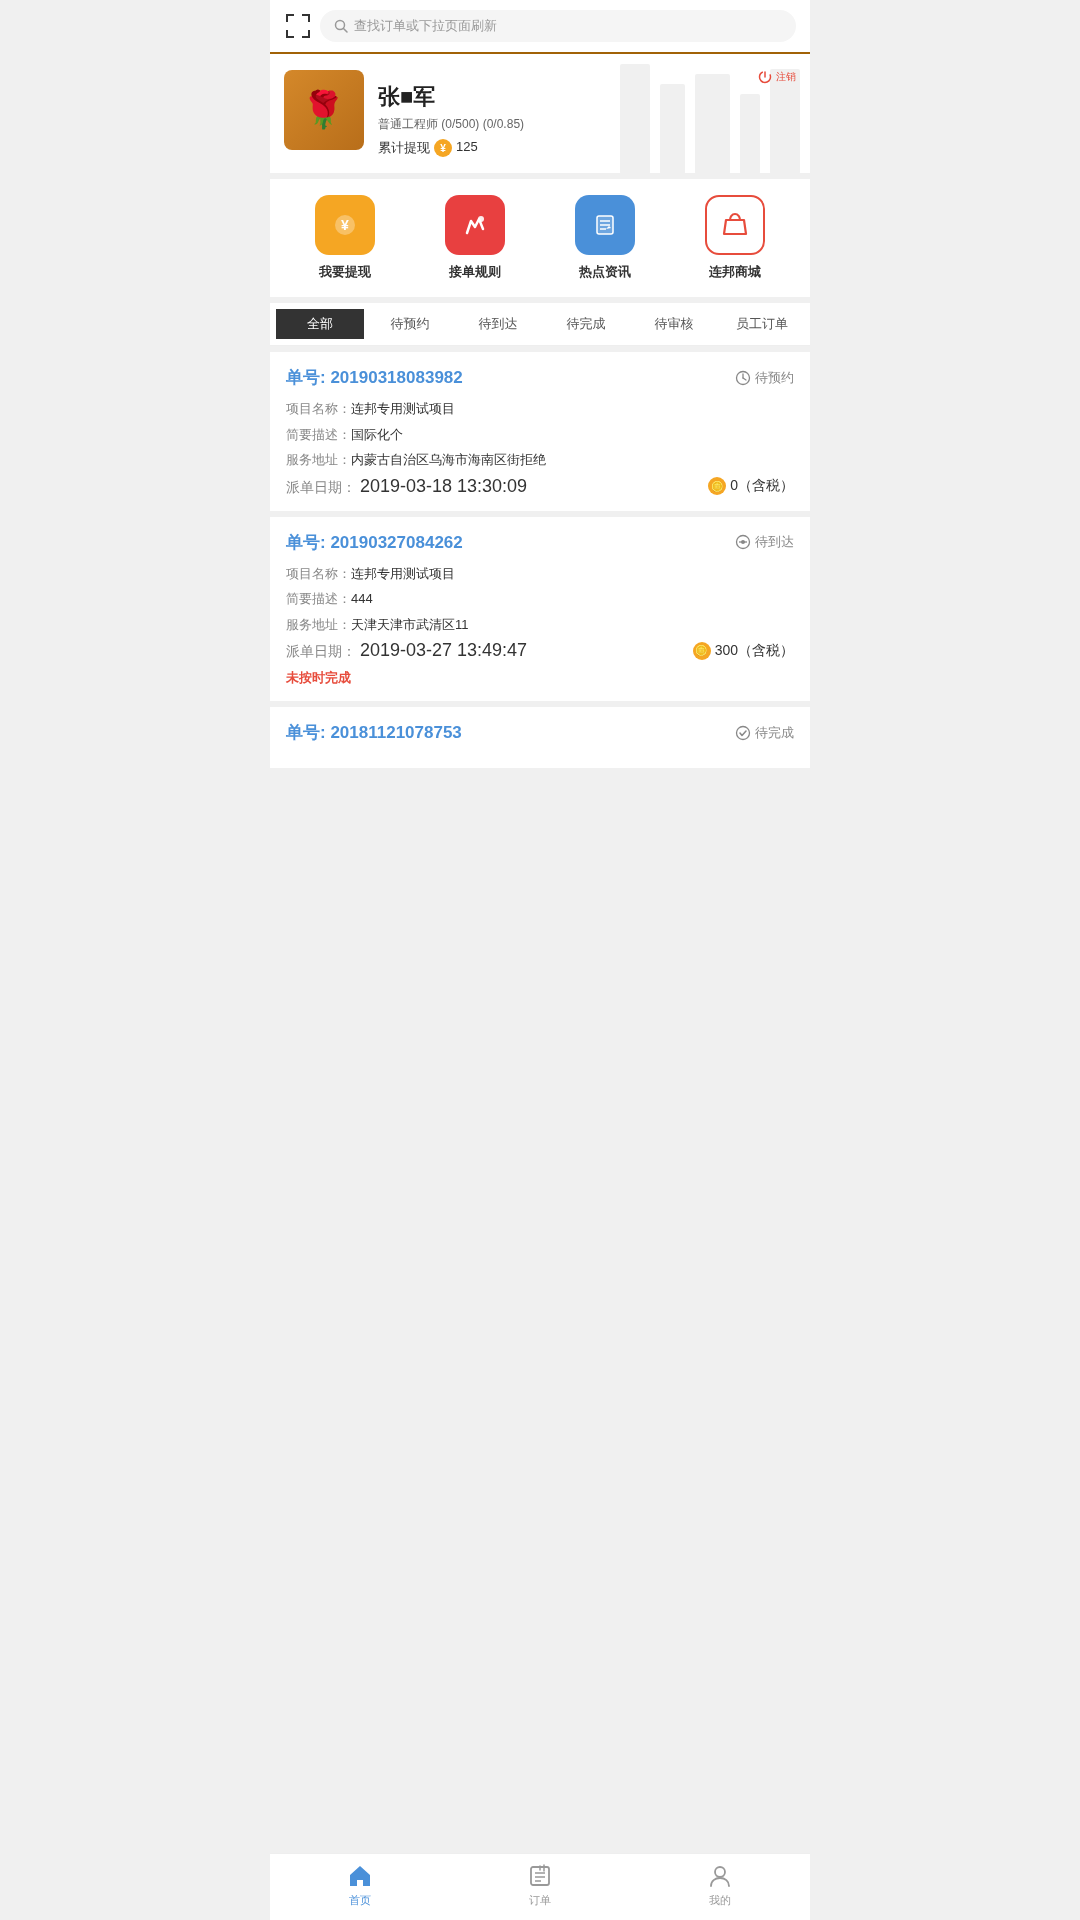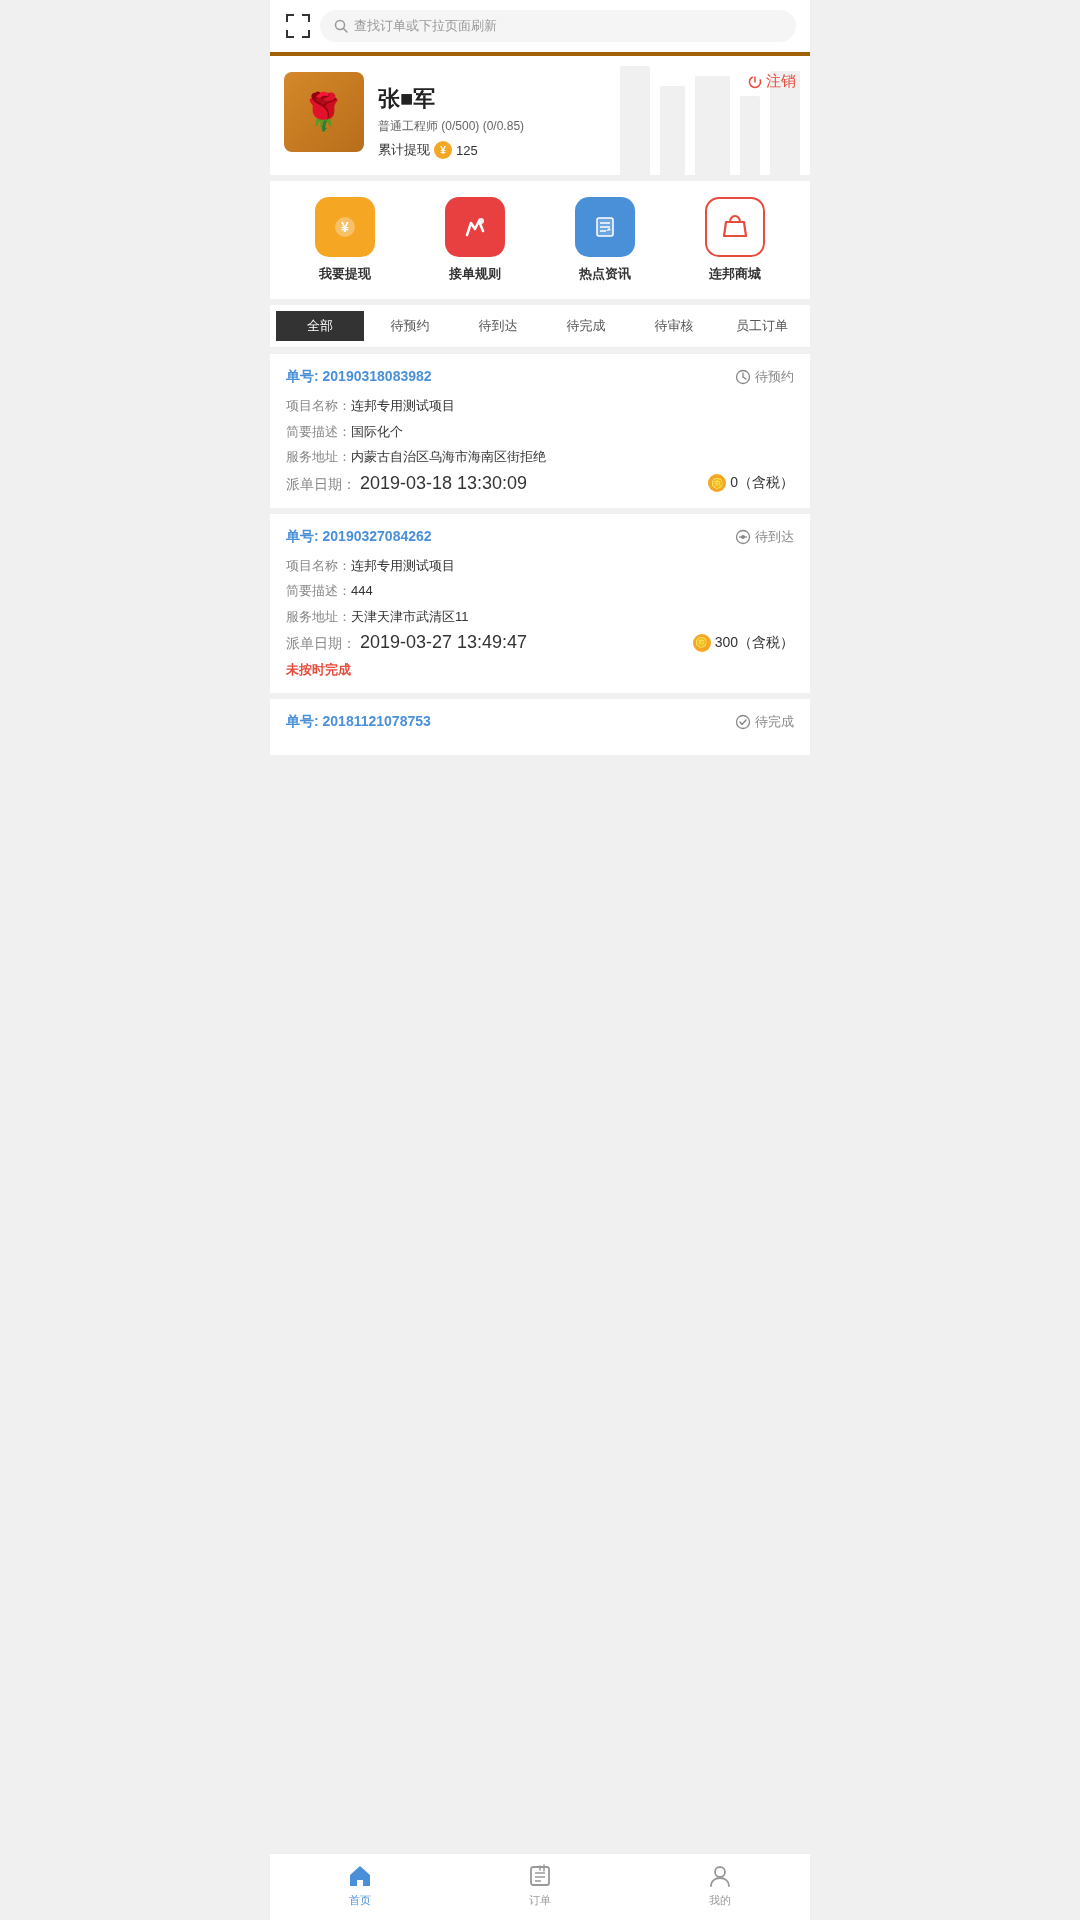--- a/index.html
+++ b/index.html
@@ -14,21 +14,21 @@
       color: #333;
     }
 
     
     .header {
       background: #fff;
       padding: 10px 14px;
       display: flex;
       align-items: center;
       gap: 8px;
-      border-bottom: 4px solid #a16207;
+      border-bottom: 2px solid #a16207;
     }
     .scan-icon {
       width: 28px;
       height: 28px;
       flex-shrink: 0;
     }
     .search-bar {
       flex: 1;
       background: #f5f5f5;
       border-radius: 20px;
@@ -85,42 +85,42 @@
       color: #222;
       margin-bottom: 4px;
     }
     .profile-level {
       font-size: 12px;
       color: #666;
       margin-bottom: 6px;
     }
     .profile-withdraw {
       display: flex;
-      align-items: center;
+      align-items: flex-start;
       gap: 4px;
       font-size: 13px;
       color: #333;
     }
     .coin-icon {
       width: 18px; height: 18px;
       background: #f5a623;
       border-radius: 50%;
       display: flex;
       align-items: center;
       justify-content: center;
       color: #fff;
       font-size: 10px;
       font-weight: bold;
     }
     .logout-btn {
       position: absolute;
       right: 14px;
       top: 16px;
       color: #e74c3c;
-      font-size: 15px;
+      font-size: 10px;
       display: flex;
       align-items: center;
       gap: 4px;
       cursor: pointer;
     }
 
     
     .quick-actions {
       background: #fff;
       padding: 16px 10px;
@@ -190,21 +190,21 @@
       padding: 14px 16px;
     }
     .order-header {
       display: flex;
       justify-content: space-between;
       align-items: center;
       margin-bottom: 10px;
     }
     .order-number {
       color: #4a90d9;
-      font-size: 14px;
+      font-size: 17px;
       font-weight: bold;
     }
     .order-status {
       display: flex;
       align-items: center;
       gap: 4px;
       color: #888;
       font-size: 13px;
     }
     .order-status.arrived {

